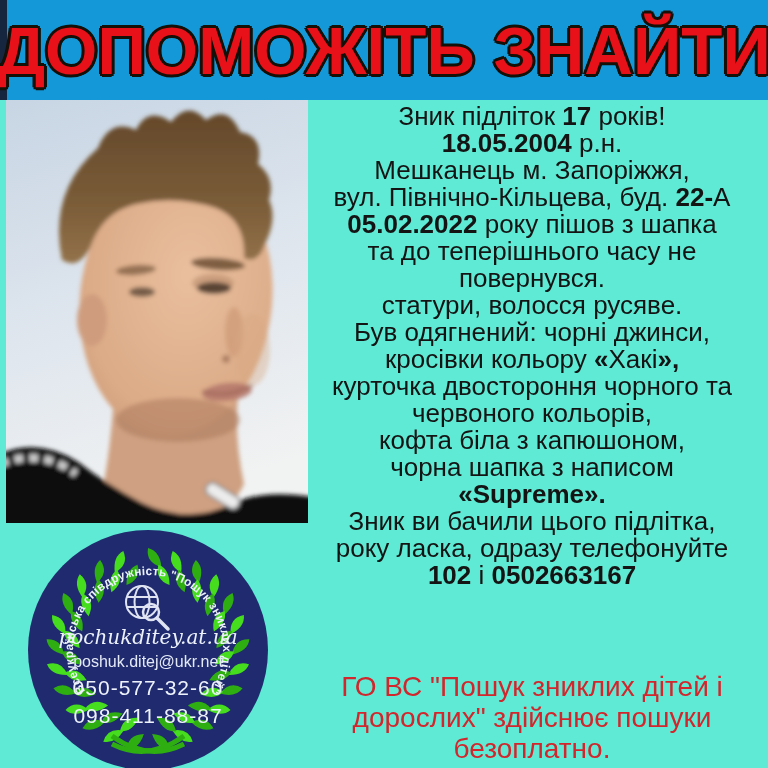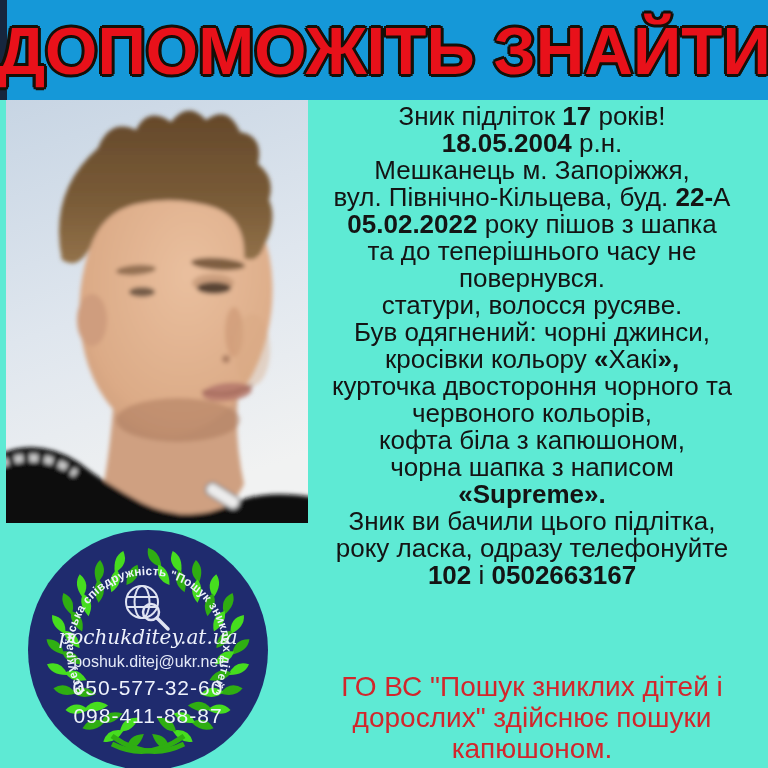--- a/index.html
+++ b/index.html
@@ -141,21 +141,21 @@
       <div class="line"><span>чорна шапка з написом</span></div>
       <div class="line"><span class="b">«Supreme».</span></div>
       <div class="line"><span>Зник ви бачили цього підлітка,</span></div>
       <div class="line"><span>року ласка, одразу телефонуйте</span></div>
       <div class="line"><span class="b">102</span><span> і </span><span class="b">0502663167</span></div>
     </div>
 
   <div class="org">
       <div class="line"><span>ГО ВС "Пошук зниклих дітей і</span></div>
       <div class="line"><span>дорослих" здійснює пошуки</span></div>
-      <div class="line"><span>капюшоном.</span></div>
+      <div class="line"><span>безоплатно.</span></div>
     </div>
 
   <div class="seal">
     <svg width="244" height="244" viewBox="-122 -122 244 244">
       <defs>
         <path id="leaf" d="M0 0 Q8 -9 23 -3 Q12 9 0 0 Z"></path>
         <path id="ringArc" d="M -59.9 45.1 A 75 75 0 1 1 59.9 45.1" fill="none"></path>
       </defs>
       <circle cx="0" cy="0" r="120" fill="#1f2b6e"></circle>
 

